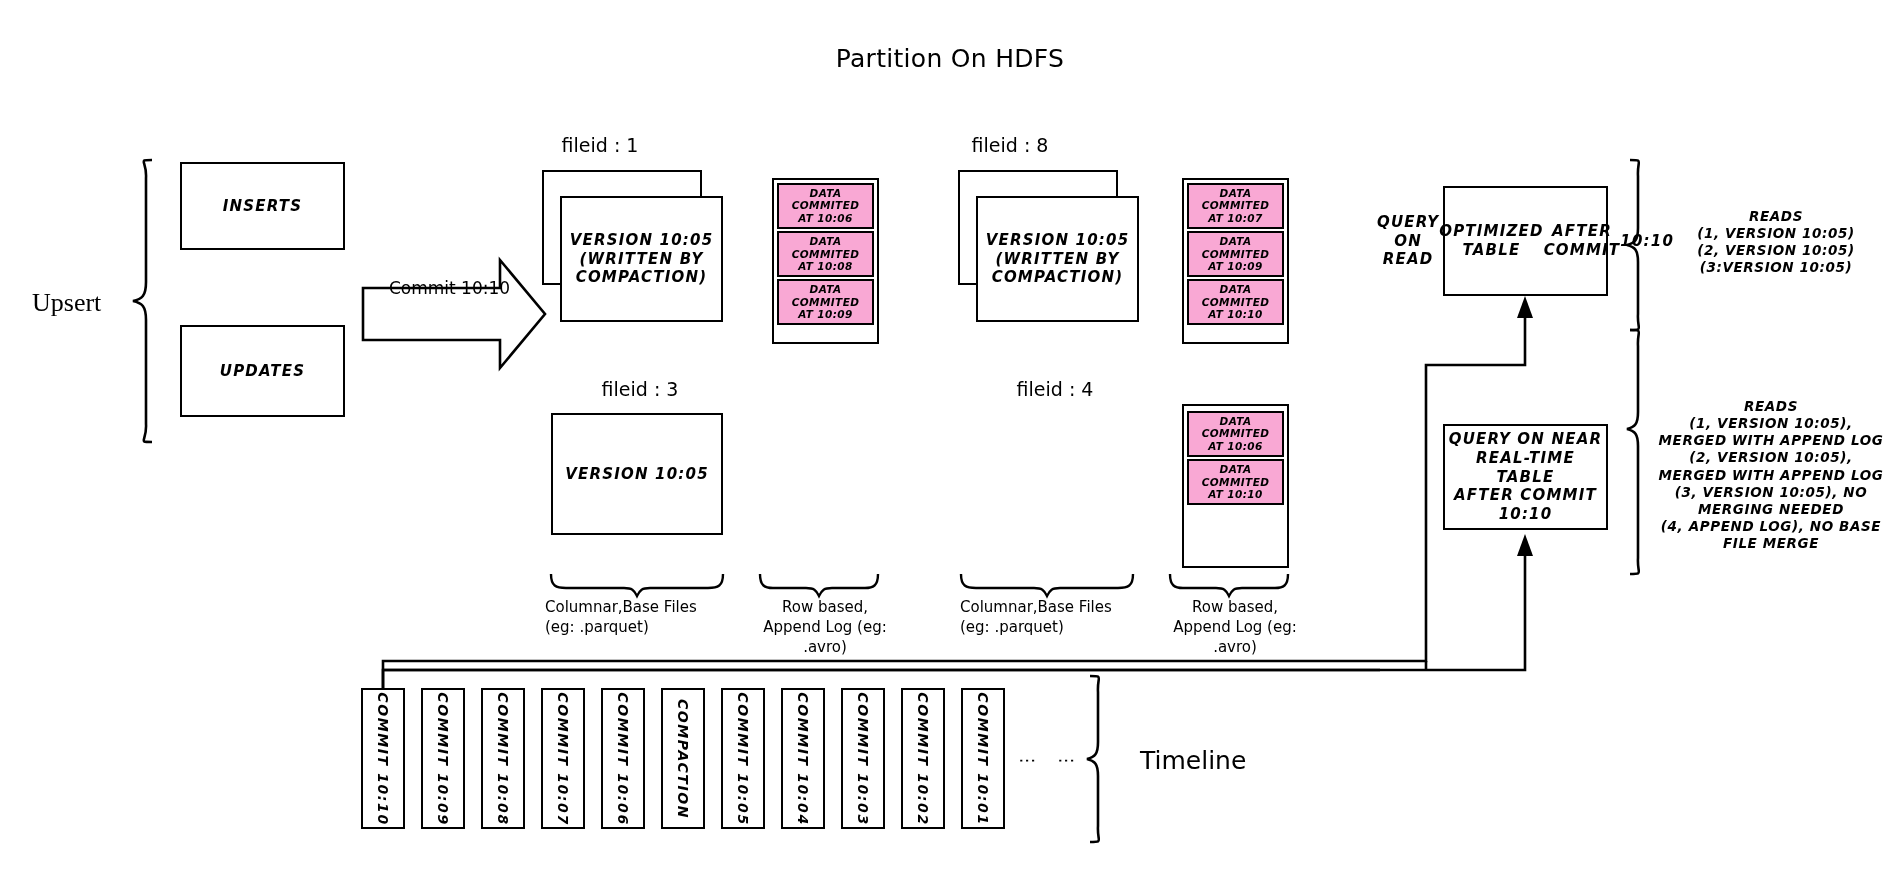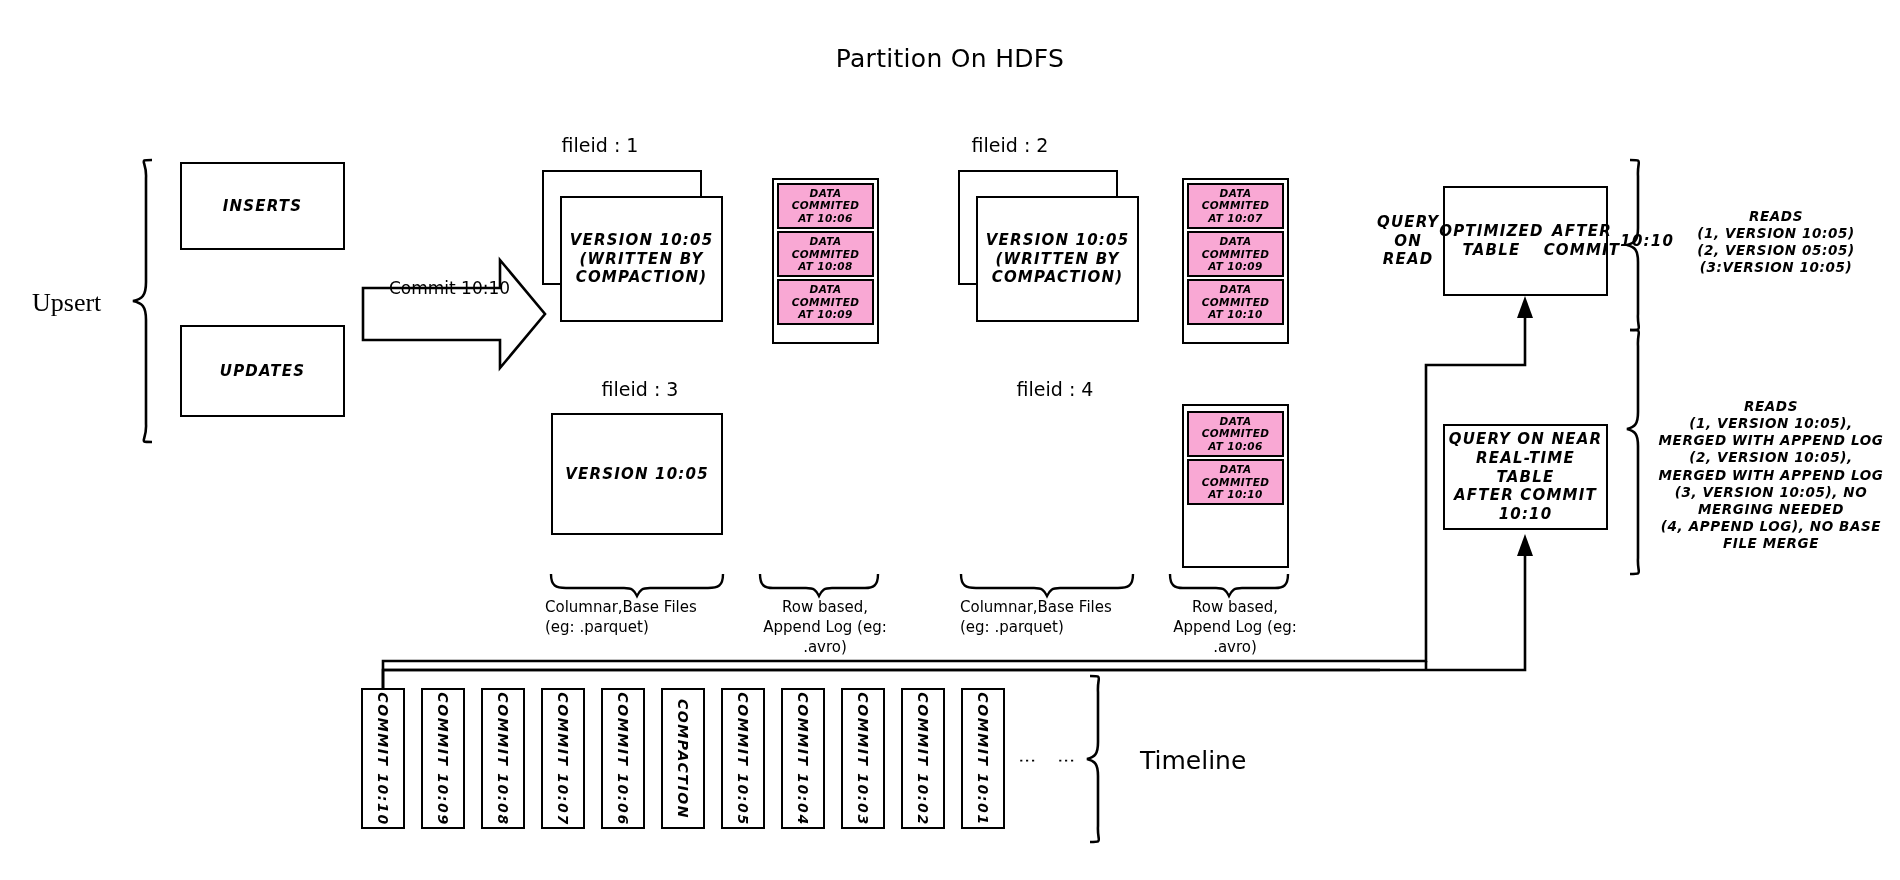--- a/index.html
+++ b/index.html
@@ -172,21 +172,21 @@
     <div class="logrow">
       <div>DATA COMMITED</div>
       <div>AT 10:08</div>
     </div>
     <div class="logrow">
       <div>DATA COMMITED</div>
       <div>AT 10:09</div>
     </div>
   </div>
 
-  <div class="abs caption" style="left:930px; top:134px; width:160px;">fileid : 2</div>
+  <div class="abs caption" style="left:930px; top:134px; width:160px;">fileid : 8</div>
 
   <div class="abs box" style="left:958px; top:170px; width:160px; height:115px;"></div>
   <div class="abs box" style="left:976px; top:196px; width:163px; height:126px; flex-direction:column;">
     <span class="boxlabel">VERSION 10:05</span>
     <span class="boxlabel">(WRITTEN BY</span>
     <span class="boxlabel">COMPACTION)</span>
   </div>
 
   <div class="abs logstack" style="left:1182px; top:178px; width:107px; height:166px; padding:3px 3px 0 3px;">
     <div class="logrow">
@@ -254,21 +254,21 @@
   <div class="abs box" style="left:1443px; top:424px; width:165px; height:106px; flex-direction:column;">
     <span class="boxlabel">QUERY ON NEAR</span>
     <span class="boxlabel">REAL-TIME TABLE</span>
     <span class="boxlabel">AFTER COMMIT</span>
     <span class="boxlabel">10:10</span>
   </div>
 
   <div class="abs reads-text" style="left:1652px; top:208px; width:248px;">
     <div>READS</div>
     <div>(1, VERSION 10:05)</div>
-    <div>(2, VERSION 05:05)</div>
+    <div>(2, VERSION 10:05)</div>
     <div>(3:VERSION 10:05)</div>
   </div>
 
   <div class="abs reads-text" style="left:1640px; top:398px; width:262px;">
     <div>READS</div>
     <div>(1, VERSION 10:05),</div>
     <div>MERGED WITH APPEND LOG</div>
     <div>(2, VERSION 10:05),</div>
     <div>MERGED WITH APPEND LOG</div>
     <div>(3, VERSION 10:05), NO</div>

